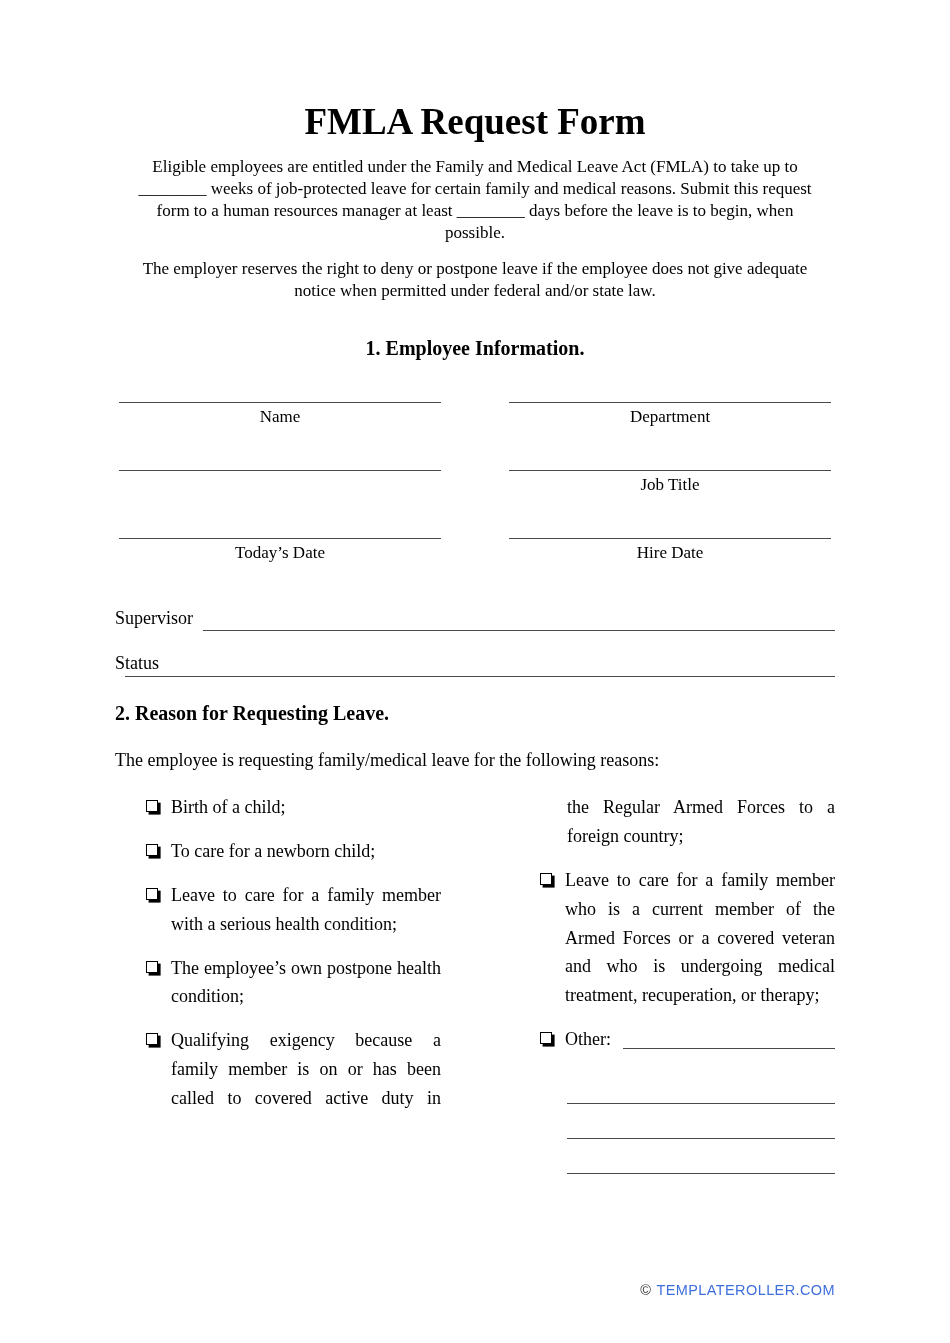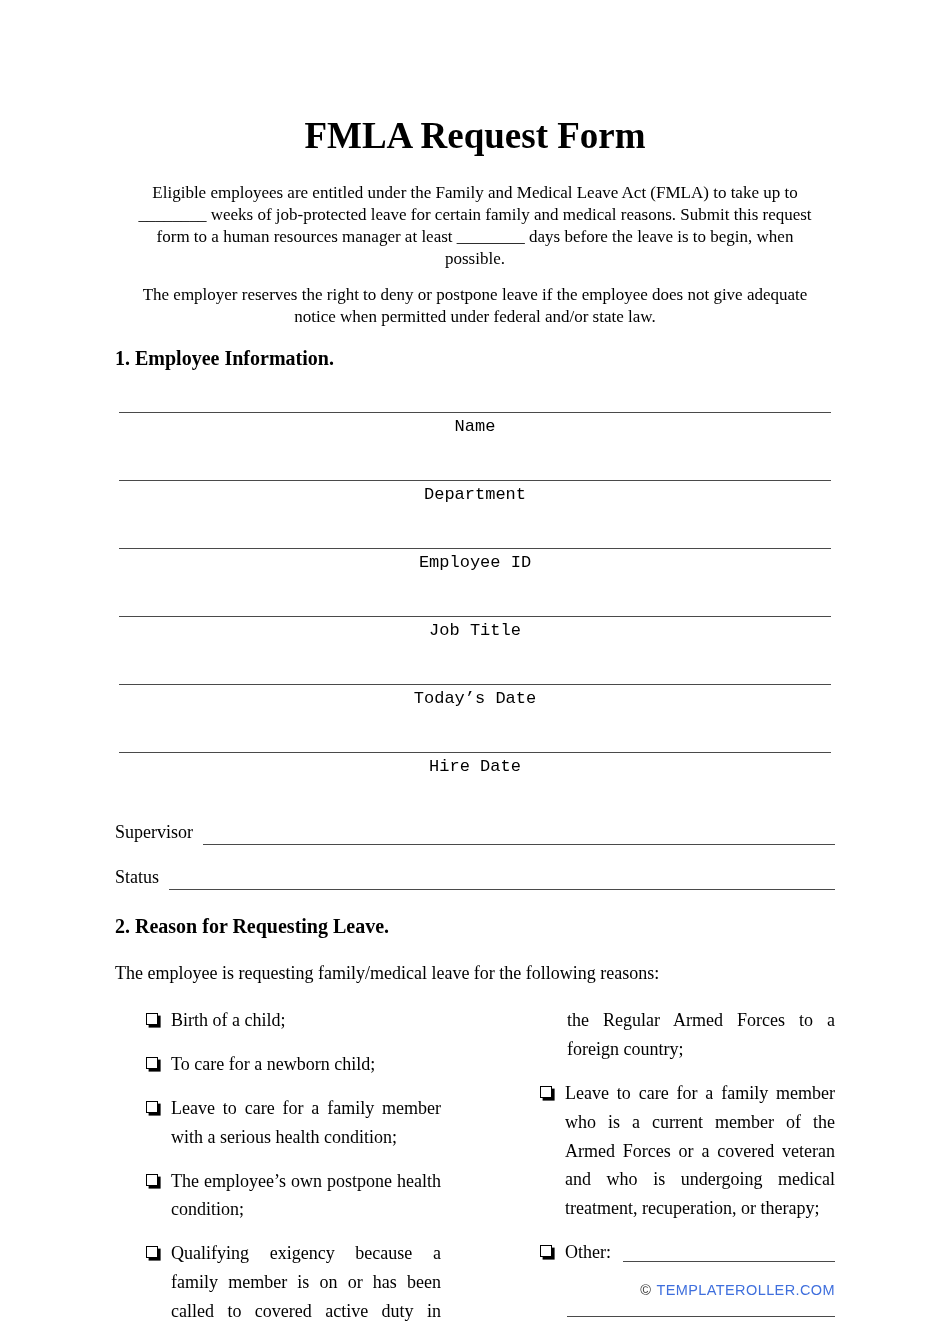--- a/index.html
+++ b/index.html
@@ -7,80 +7,79 @@
   body {
     font-family: "Liberation Serif", serif;
     color: #000;
     cursor: default;
   }
   .page {
     position: relative;
     width: 950px;
     height: 1343px;
     background: #fff;
-    padding: 14px 115px;
+    padding: 0 115px;
     overflow: hidden;
   }
   
   .doc-title {
     margin-top: 100px;
     text-align: center;
     font-size: 37px;
     font-weight: bold;
     line-height: 1.2;
   }
   .intro-para {
     width: 700px;
-    margin: 24px auto 0;
+    margin: 12px auto 0;
     text-align: center;
     font-size: 17px;
     line-height: 1.28;
   }
   .notice-para {
     width: 700px;
     margin: 15px auto 0;
     text-align: center;
     font-size: 17px;
     line-height: 1.28;
   }
   
   .sec-heading {
     font-size: 20px;
     font-weight: bold;
     line-height: 1.2;
   }
-  .sec1-heading { margin-top: 18px; }
+  .sec1-heading { margin-top: 34px; text-align: center; }
   .sec2-heading { margin-top: 24px; }
   
   .info-grid {
     display: grid;
-    grid-template-columns: 1fr;
+    grid-template-columns: 1fr 1fr;
     column-gap: 68px;
     row-gap: 9px;
     margin: 9px 4px 0;
-    font-family: Liberation Mono, monospace;
   }
   .field .write-space {
     height: 34px;
     border-bottom: 1.5px solid #4a4a4a;
   }
   .field .field-label {
     margin-top: 3px;
     text-align: center;
     font-size: 17px;
     line-height: 22px;
   }
   
   .inline-field {
     display: flex;
     font-size: 18px;
     line-height: 25px;
   }
   .inline-field.supervisor { margin-top: 42px; }
-  .inline-field.status { margin-top: 20px; }
+  .inline-field.status { margin-top: 20px; flex-direction: column; }
   .inline-field .fill-line {
     flex: 1;
     border-bottom: 1px solid #4a4a4a;
     margin-left: 10px;
   }
   
   .lead-para {
     margin-top: 24px;
     font-size: 18px;
     line-height: 1.25;
@@ -159,21 +158,20 @@
     <div class="field">
       <div class="write-space"></div>
       <div class="field-label">Name</div>
     </div>
     <div class="field">
       <div class="write-space"></div>
       <div class="field-label">Department</div>
     </div>
     <div class="field">
       <div class="write-space"></div>
-      <div class="field-label">Employee ID</div>
     </div>
     <div class="field">
       <div class="write-space"></div>
       <div class="field-label">Job Title</div>
     </div>
     <div class="field">
       <div class="write-space"></div>
       <div class="field-label">Today’s Date</div>
     </div>
     <div class="field">

